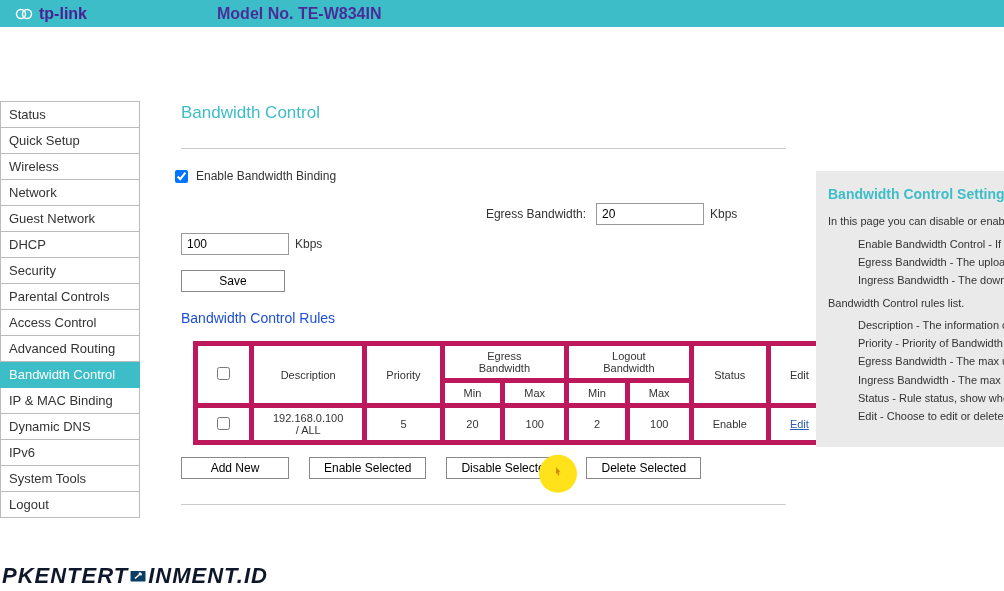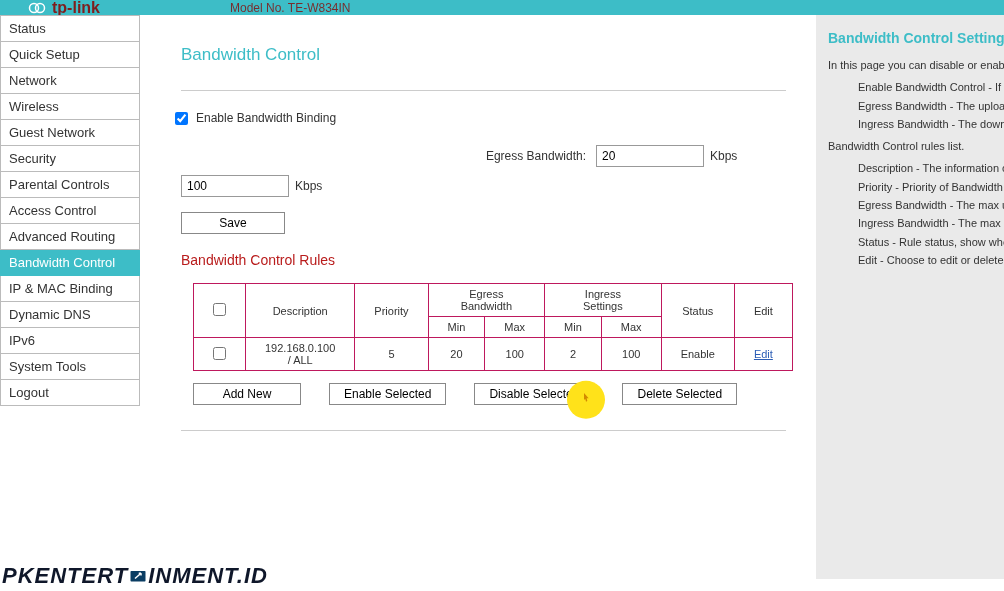--- a/index.html
+++ b/index.html
@@ -1,41 +1,41 @@
 <!DOCTYPE html>
 <html><head>
 <meta charset="utf-8">
 <style>
   * { box-sizing: border-box; margin: 0; padding: 0; }
   body { font-family: Arial, sans-serif; font-size: 12px; width: 1004px; height: 591px; overflow: hidden; background: #fff; position: relative; }
-  .header { background: #3dbdc7; height: 15px; color: #7f1d1d; padding: 0 28px; display: flex; align-items: center; }
+  .header { background: #3dbdc7; height: 27px; color: #4c1d95; padding: 0 15px; display: flex; align-items: center; }
   .brand { font-size: 16px; font-weight: bold; display: flex; align-items: center; gap: 6px; }
   .brand-icon { width: 18px; height: 18px; }
-  .model { margin-left: 130px; font-size: 12px; opacity: .9; }
-  .layout { display: flex; height: calc(100% - 27px); position: relative; }
+  .model { margin-left: 130px; font-size: 16px; opacity: .9; font-weight: bold; }
+  .layout { display: flex; height: calc(100% - 27px); position: relative; align-items: center; }
   .sidebar { width: 141px; background: #fff; border-right: 1px solid transparent; }
   .sidebar-item { border: 1px solid #bbb; border-top: none; padding: 5px 8px; font-size: 13px; color: #333; cursor: pointer; background: #fff; }
   .sidebar-item:first-child { border-top: 1px solid #bbb; }
   .sidebar-item.active { background: #3dbdc7; color: #fff; border-color: #3dbdc7; }
   .main { flex: 1; padding: 30px 30px 20px 40px; overflow: auto; }
   .page-title { color: #3dbdc7; font-size: 17px; margin-bottom: 25px; }
   .hr { border: none; border-top: 1px solid #ccc; margin-bottom: 20px; }
   .checkbox-row { margin-bottom: 20px; display: flex; align-items: center; gap: 8px; font-size: 12px; color: #333; margin-left: -6px; }
   .form-row { display: flex; align-items: center; margin-bottom: 8px; }
   .form-label { width: 415px; text-align: right; padding-right: 10px; font-size: 12px; color: #333; }
   .form-input { width: 108px; height: 22px; border: 1px solid #999; padding: 2px 5px; font-size: 12px; }
   .form-unit { margin-left: 6px; font-size: 12px; color: #333; }
   .btn { border: 1px solid #888; background: #fff; padding: 3px 0; font-size: 12px; cursor: pointer; text-align: center; }
   .btn-save { width: 104px; margin: 15px 0 18px 0; display: block; }
-  .section-title { font-size: 14px; color: #b91c1c; margin-bottom: 15px; }
+  .section-title { font-size: 14px; color: #1d4ed8; margin-bottom: 15px; }
   table.rules { border-collapse: collapse; width: 564px; margin-left: 12px; margin-bottom: 12px; }
-  table.rules th, table.rules td { border: 1px solid #be185d; font-size: 11px; text-align: center; padding: 4px 19px; color: #333; }
+  table.rules th, table.rules td { border: 5px solid #be185d; font-size: 11px; text-align: center; padding: 4px 19px; color: #333; }
   table.rules th { font-weight: normal; background: #fff; }
   .edit-link { color: #2b5db5; text-decoration: underline; cursor: pointer; }
-  .btn-row { display: flex; gap: 28px; margin-left: 12px; }
+  .btn-row { display: flex; gap: 20px; margin-left: 0px; }
   .btn-row .btn { min-width: 108px; padding: 3px 14px; }
   .btn-highlight { position: relative; }
   .highlight-circle { position: absolute; width: 38px; height: 38px; background: #ffe21a; border-radius: 50%; right: -12px; top: 50%; transform: translateY(-35%); z-index: 5; display: flex; align-items: center; justify-content: center; box-shadow: 0 0 0 0 rgba(0,0,0,0); }
   .cursor-icon { width: 16px; height: 16px; }
   .help { width: 188px; background: #eaeaea; padding: 15px 0 15px 12px; font-size: 11px; color: #333; overflow: hidden; }
   .help .h-title { color: #3dbdc7; font-weight: bold; font-size: 14px; margin-bottom: 12px; white-space: nowrap; }
   .help p { text-align: justify; margin-bottom: 8px; line-height: 1.3; white-space: nowrap; overflow: hidden; }
   .help ul { list-style: disc; padding-left: 30px; margin-bottom: 8px; }
   .help li { margin-bottom: 4px; line-height: 1.3; white-space: nowrap; overflow: hidden; }
   .watermark { position: absolute; left: 2px; bottom: 2px; font-size: 22px; font-weight: 900; color: #0f172a; letter-spacing: 1px; font-style: italic; }
@@ -52,23 +52,24 @@
       </svg>
     <span>tp-link</span>
   </span>
   <span class="model">Model No. TE-W834IN</span>
 </div>
 
 <div class="layout">
   <div class="sidebar" id="sidebar">
       <div class="sidebar-item">Status</div>
       <div class="sidebar-item">Quick Setup</div>
+      <div class="sidebar-item">Wireless</div>
       <div class="sidebar-item">Network</div>
-      <div class="sidebar-item">Wireless</div>
       <div class="sidebar-item">Guest Network</div>
+      <div class="sidebar-item">DHCP</div>
       <div class="sidebar-item">Security</div>
       <div class="sidebar-item">Parental Controls</div>
       <div class="sidebar-item">Access Control</div>
       <div class="sidebar-item">Advanced Routing</div>
       <div class="sidebar-item active">Bandwidth Control</div>
       <div class="sidebar-item">IP &amp; MAC Binding</div>
       <div class="sidebar-item">Dynamic DNS</div>
       <div class="sidebar-item">IPv6</div>
       <div class="sidebar-item">System Tools</div>
       <div class="sidebar-item">Logout</div>
@@ -93,21 +94,21 @@
     <button class="btn btn-save">Save</button>
     <div class="section-title">Bandwidth Control Rules</div>
 
     <table class="rules">
       <tbody>
           <tr>
         <th rowspan="2" style="width:28px"><input type="checkbox" style=""></th>
         <th rowspan="2" style="width:130px">Description</th>
         <th rowspan="2" style="width:48px">Priority</th>
         <th colspan="2">Egress Bandwidth</th>
-        <th colspan="2">Ingress Settings</th>
+        <th colspan="2">Logout Bandwidth</th>
         <th rowspan="2" style="width:50px">Status</th>
         <th rowspan="2" style="width:40px">Edit</th>
       </tr>
       <tr>
         <th style="width:55px">Min</th>
         <th style="width:55px">Max</th>
         <th style="width:55px">Min</th>
         <th style="width:55px">Max</th>
       </tr>
       <tr>

